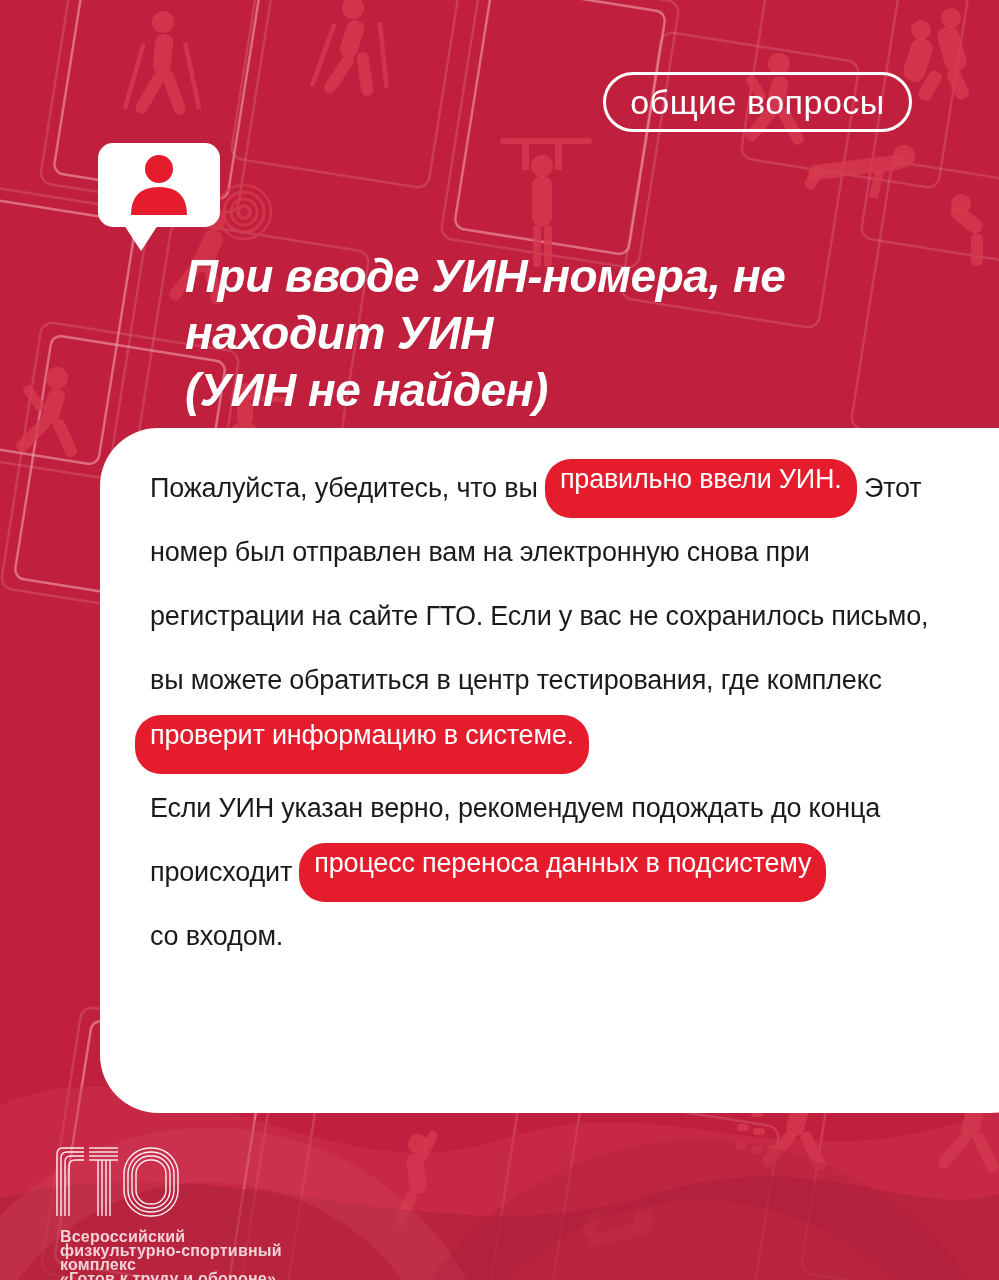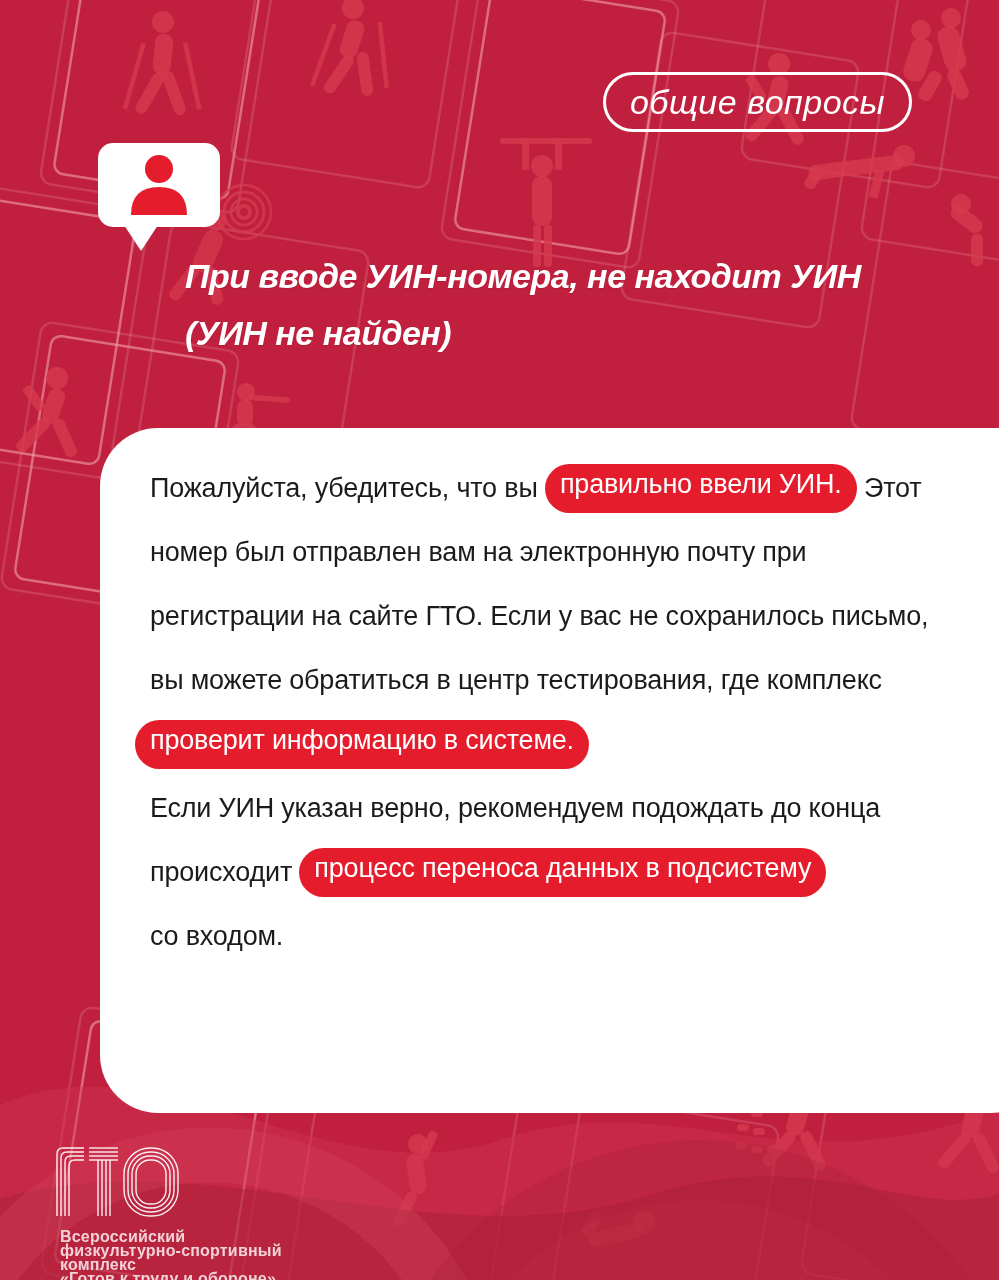--- a/index.html
+++ b/index.html
@@ -8,56 +8,56 @@
     position:relative;width:999px;height:1280px;overflow:hidden;
     background:#c0203e;margin:0 auto;
   }
   .bg{position:absolute;inset:0;}
 
   
   .badge{
     position:absolute;left:603px;top:72px;width:309px;height:60px;
     box-sizing:border-box;border:3px solid #ffffff;border-radius:34px;
     display:flex;align-items:center;justify-content:center;
-    color:#ffffff;font-size:34px;font-style:italic;letter-spacing:.5px;
+    color:#ffffff;font-size:34px;letter-spacing:.5px;
   }
 
   
   .bubble{
     position:absolute;left:98px;top:143px;width:122px;height:84px;
     background:#ffffff;border-radius:15px;
   }
   .bubble .tail{
     position:absolute;left:26px;top:82px;width:0;height:0;
     border-left:17px solid transparent;border-right:17px solid transparent;
     border-top:26px solid #ffffff;
   }
   .bubble svg{position:absolute;left:0;top:0;}
 
   
   .title{
     position:absolute;left:185px;top:248px;width:780px;
-    color:#ffffff;font-size:34px;line-height:57px;
+    color:#ffffff;font-size:46px;line-height:57px;
     font-weight:bold;font-style:italic;letter-spacing:-0.5px;
     text-shadow:0 1px 0 rgba(120,10,30,.25);
   }
 
   
   .card{
     position:absolute;left:100px;top:428px;width:976px;height:685px;
     background:#ffffff;border-radius:58px 70px 85px 58px;
     box-sizing:border-box;padding:28px 36px 0 50px;
   }
   .body-line{
     height:64px;display:flex;align-items:center;
     font-size:27px;color:#1b1b1d;white-space:pre;letter-spacing:-0.2px;
   }
   .body-line .hl{
     background:var(--hl,#e51c2c);color:#ffffff;
-    border-radius:26px;padding:7px 15px 15px 15px;line-height:1;
+    border-radius:26px;padding:7px 15px 25px 15px;line-height:1;
     display:inline-block;
   }
   .body-line .hl:first-child{margin-left:-15px;}
 
   
   .footer{position:absolute;left:52px;top:1138px;width:260px;}
   .tagline{
     margin-top:6px;color:#f3d2d7;font-size:16px;line-height:14px;
     font-weight:bold;letter-spacing:.2px;margin-left:8px;
   }
@@ -259,21 +259,21 @@
   </div>
 
   <div class="title">
     <div>При вводе УИН-номера, не находит УИН</div>
     <div>(УИН не найден)</div>
   </div>
 
   <div class="card">
     <div class="card-body">
         <div class="body-line"><span>Пожалуйста, убедитесь, что вы </span><span class="hl">правильно ввели УИН.</span><span> Этот</span></div>
-        <div class="body-line"><span>номер был отправлен вам на электронную почту при</span></div>
+        <div class="body-line"><span>номер был отправлен вам на электронную снова при</span></div>
         <div class="body-line"><span>регистрации на сайте ГТО. Если у вас не сохранилось письмо,</span></div>
         <div class="body-line"><span>вы можете обратиться в центр тестирования, где комплекс</span></div>
         <div class="body-line"><span class="hl">проверит информацию в системе.</span></div>
         <div class="body-line"><span>Если УИН указан верно, рекомендуем подождать до конца</span></div>
         <div class="body-line"><span>происходит </span><span class="hl">процесс переноса данных в подсистему</span></div>
         <div class="body-line"><span>со входом.</span></div>
       </div>
   </div>
 
   <div class="footer">

